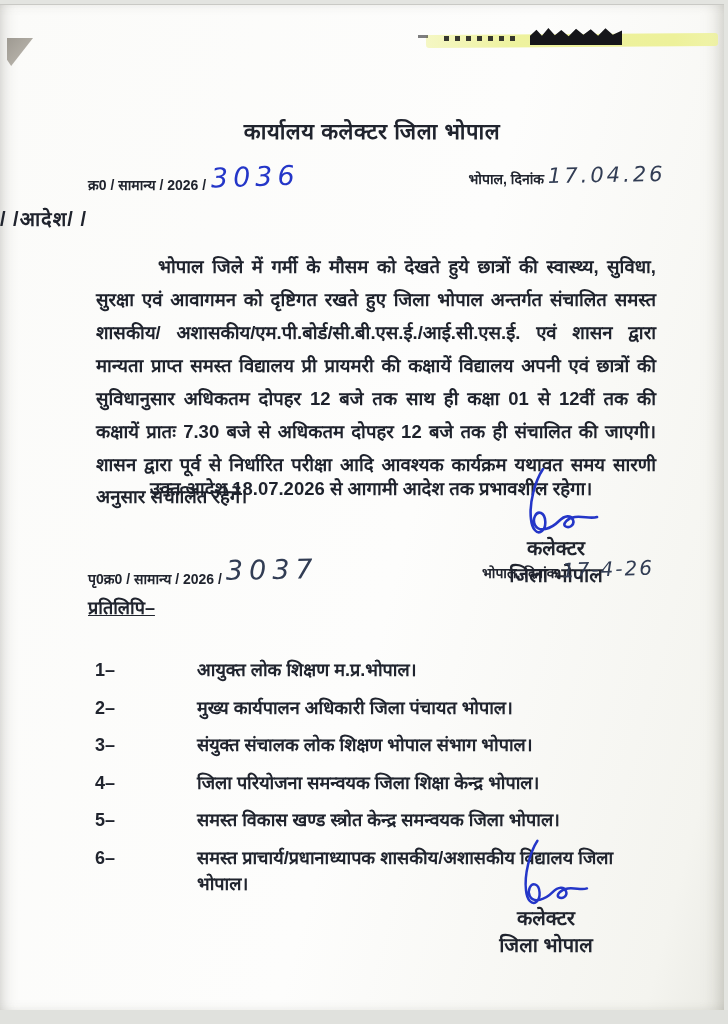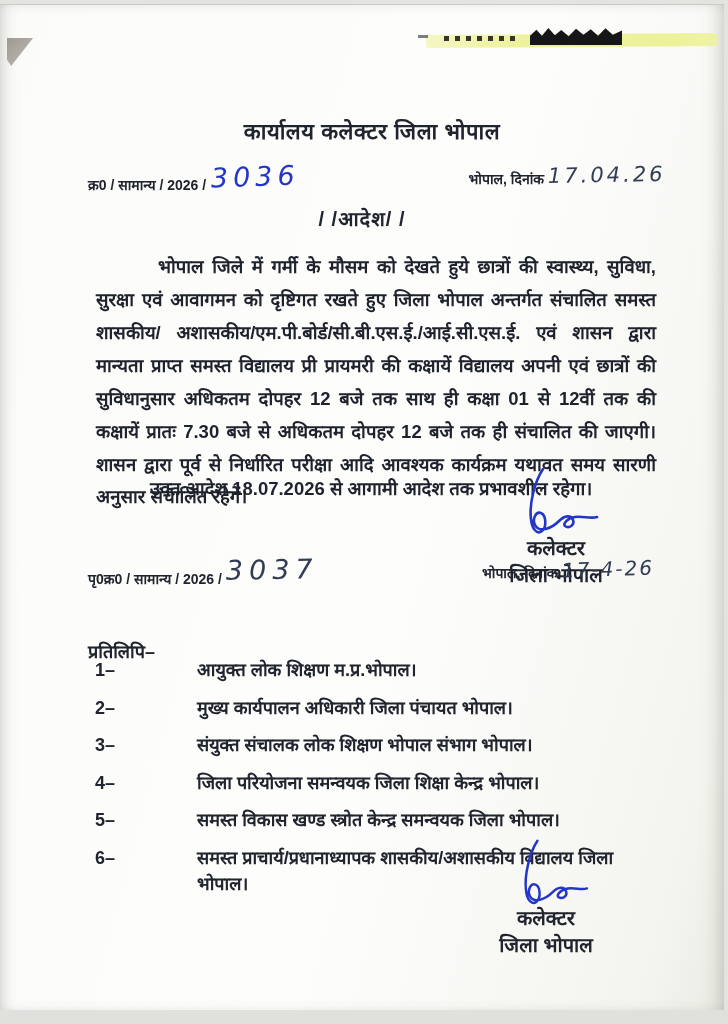--- a/index.html
+++ b/index.html
@@ -59,35 +59,35 @@
     display: inline-block; white-space: nowrap;
   }
   .hand-blue { color: #2436c8; }
   .hand-dark { color: #323d54; }
   .hand-num1 { font-size: 27px; letter-spacing: 5px; transform: rotate(-2deg) translateY(-4px); }
   .hand-date1 { font-size: 21px; letter-spacing: 3px; transform: rotate(-1deg) translateY(-2px); }
   .hand-num2 { font-size: 27px; letter-spacing: 6px; transform: rotate(-1deg) translateY(-5px); }
   .hand-date2 { font-size: 20px; letter-spacing: 2px; transform: rotate(-2deg) translateY(-2px); }
   .order-heading {
     position: absolute; left: 0; top: 200px; width: 100%;
-    text-align: center; font-size: 20px; font-weight: bold; letter-spacing: 1px;
+    font-size: 20px; font-weight: bold; letter-spacing: 1px;
   }
   .body-text {
     position: absolute; left: 88px; top: 246px; width: 560px;
     font-size: 18.5px; font-weight: bold; line-height: 1.78;
     text-align: justify; color: #1e222c; margin-left: 8px;
   }
   .para-1 { text-indent: 62px; }
   .para-2 { position: absolute; left: 88px; top: 470px; width: 560px; text-indent: 62px; font-size: 18.5px; font-weight: bold; color: #1e222c; }
   .sig-block { position: absolute; text-align: center; font-weight: bold; font-size: 20px; }
   .sig-block-1 { right: 98px; top: 458px; width: 140px; }
   .sig-block-2 { right: 108px; top: 832px; width: 140px; }
   .sig-scribble { display: block; margin: 0 auto -12px auto; }
   .sig-line { line-height: 1.35; }
-  .copy-label { position: absolute; left: 88px; top: 634px; font-size: 18px; font-weight: bold; }
+  .copy-label { position: absolute; left: 88px; top: 590px; font-size: 18px; font-weight: bold; text-decoration: underline; }
   .copy-list { position: absolute; left: 95px; top: 652px; width: 565px; }
   .copy-item { display: flex; margin-bottom: 11.5px; font-size: 18px; font-weight: bold; line-height: 1.45; }
   .copy-num { width: 90px; flex: 0 0 90px; }
   .copy-text { width: 470px; margin-left: 12px; }
   .bottom-strip { position: absolute; left: 0; bottom: 0; width: 728px; height: 14px; background: #e0e1dd; }
 </style>
 </head>
 <body>
 
 <div class="scan-page">

